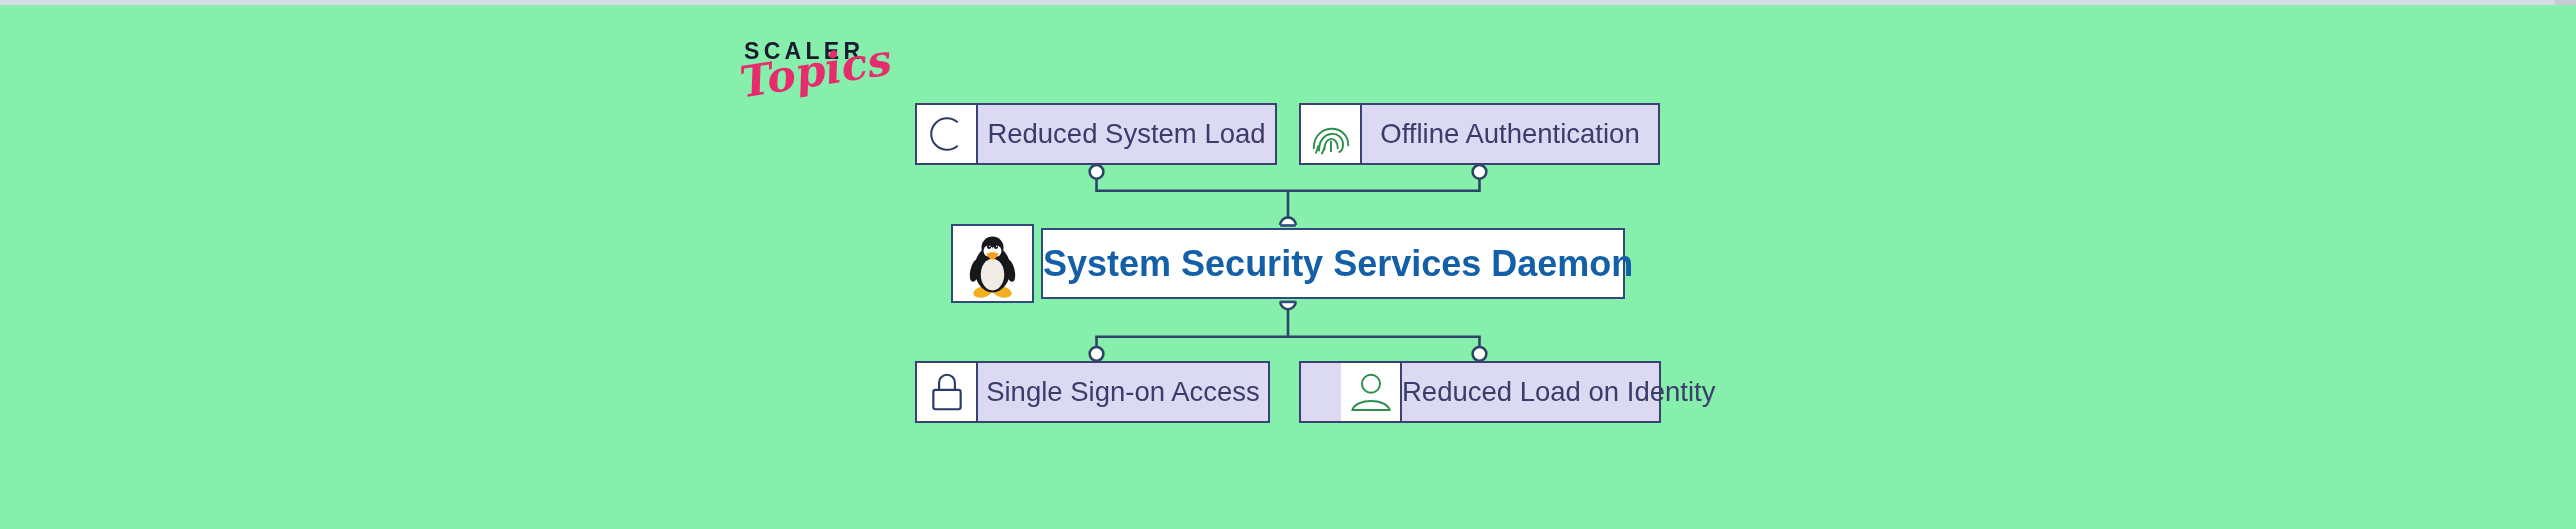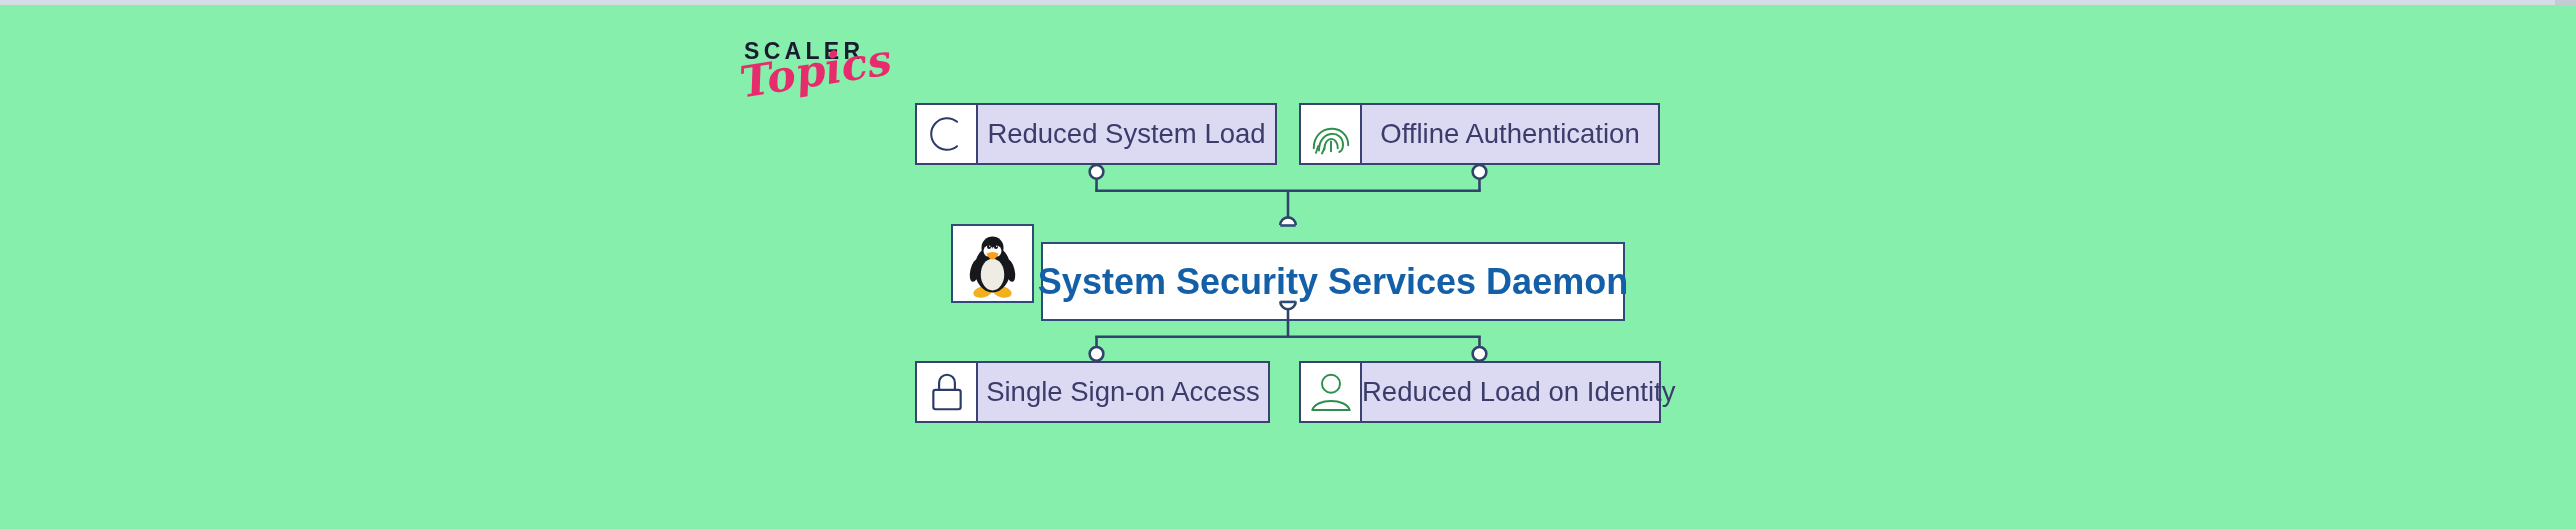--- a/index.html
+++ b/index.html
@@ -20,29 +20,29 @@
   
   .benefit{position:absolute;height:62px;box-sizing:border-box;border:2.6px solid #3A4272;
            display:flex;align-items:stretch;z-index:2;background:#DCD9F3;}
   .benefit .icon-cell{width:59px;flex:0 0 59px;background:#FFFFFF;border-right:2.6px solid #3A4272;
            display:flex;align-items:center;justify-content:center;}
   .benefit .label-cell{flex:1;display:flex;align-items:center;justify-content:center;
            font-size:27.5px;color:#3C3C6B;white-space:nowrap;}
   .b1{left:915px;top:103px;width:362px;}
   .b2{left:1299px;top:103px;width:361px;}
   .b3{left:915px;top:361px;width:355px;justify-content:flex-end;}
-  .b4{left:1299px;top:361px;width:362px;}
+  .b4{left:1299px;top:361px;width:362px;padding-left:40px;}
 
   
   .tux-box{position:absolute;left:951px;top:224px;width:83px;height:79px;box-sizing:border-box;
            border:2.6px solid #2E4B7A;background:#FFFFFF;display:flex;align-items:center;
            justify-content:center;z-index:2;}
-  .root-box{position:absolute;left:1041px;top:242px;width:584px;height:79px;box-sizing:border-box;
+  .root-box{position:absolute;left:1041px;top:228px;width:584px;height:71px;box-sizing:border-box;
            border:2.6px solid #2E4B7A;background:#FFFFFF;display:flex;align-items:center;
-           justify-content:center;z-index:2;}
+           z-index:2;}
   .root-box .root-title{font-size:36px;font-weight:bold;color:#1460A8;white-space:nowrap;}
 
   
   .connectors{position:absolute;left:0;top:0;width:2576px;height:530px;z-index:5;pointer-events:none;}
 </style>
 </head>
 <body>
 
 <div class="canvas">
 

